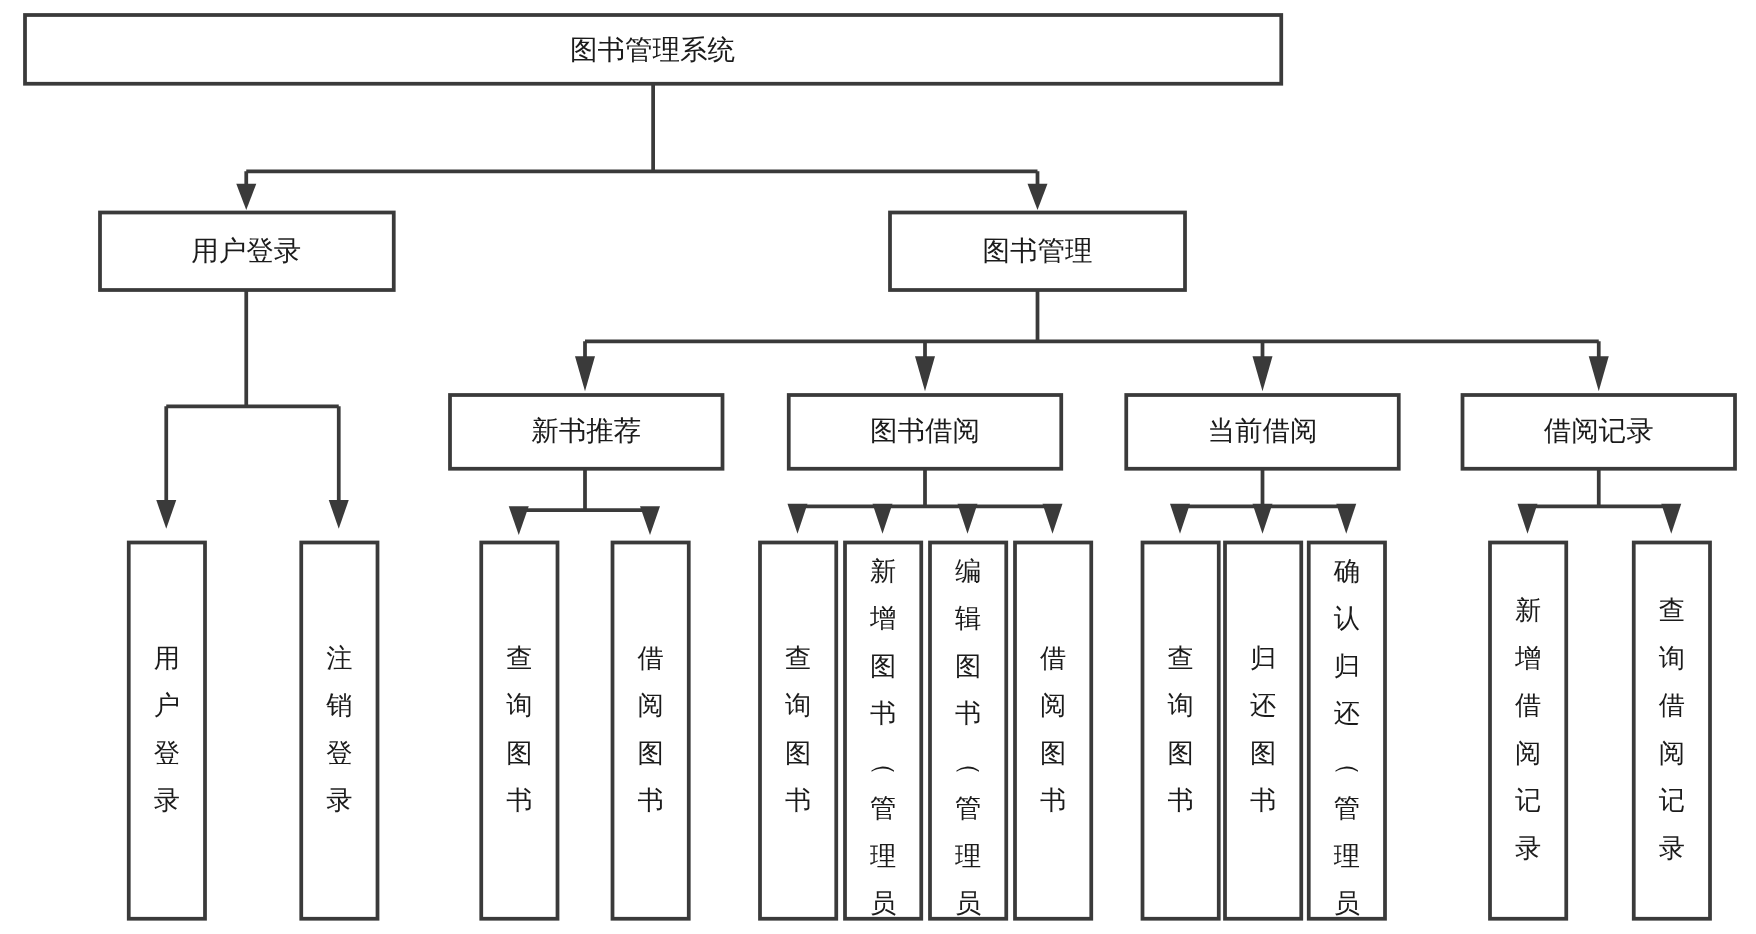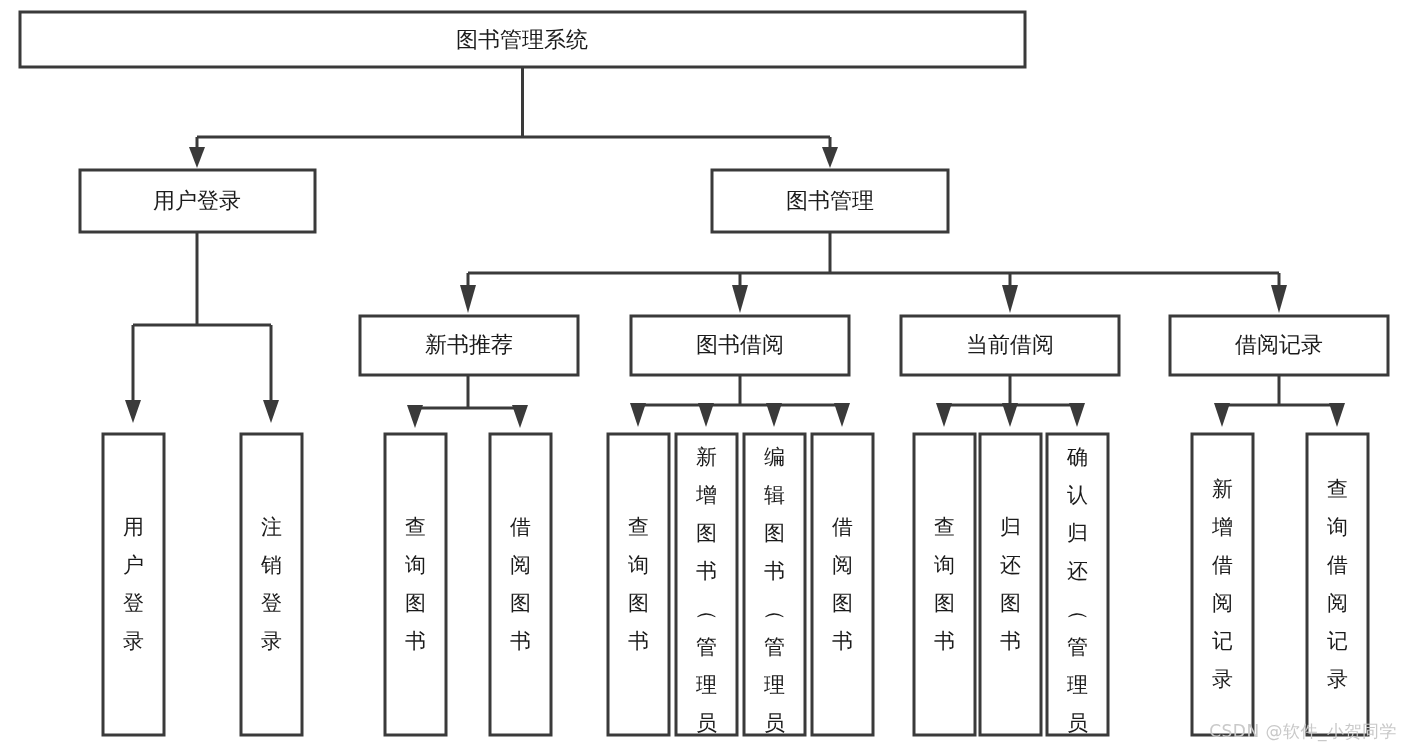--- a/index.html
+++ b/index.html
@@ -311,15 +311,14 @@
           <text class="node-label label-v" x="1337.5" y="527.5">询</text>
           <text class="node-label label-v" x="1337.5" y="565.5">借</text>
           <text class="node-label label-v" x="1337.5" y="603.5">阅</text>
           <text class="node-label label-v" x="1337.5" y="641.5">记</text>
           <text class="node-label label-v" x="1337.5" y="679.5">录</text>
         </g>
       </g>
 
   </svg>
 
-  <div class="watermark">CSDN @软件_小贺同学</div>
 
 </div>
 
 </body></html>

